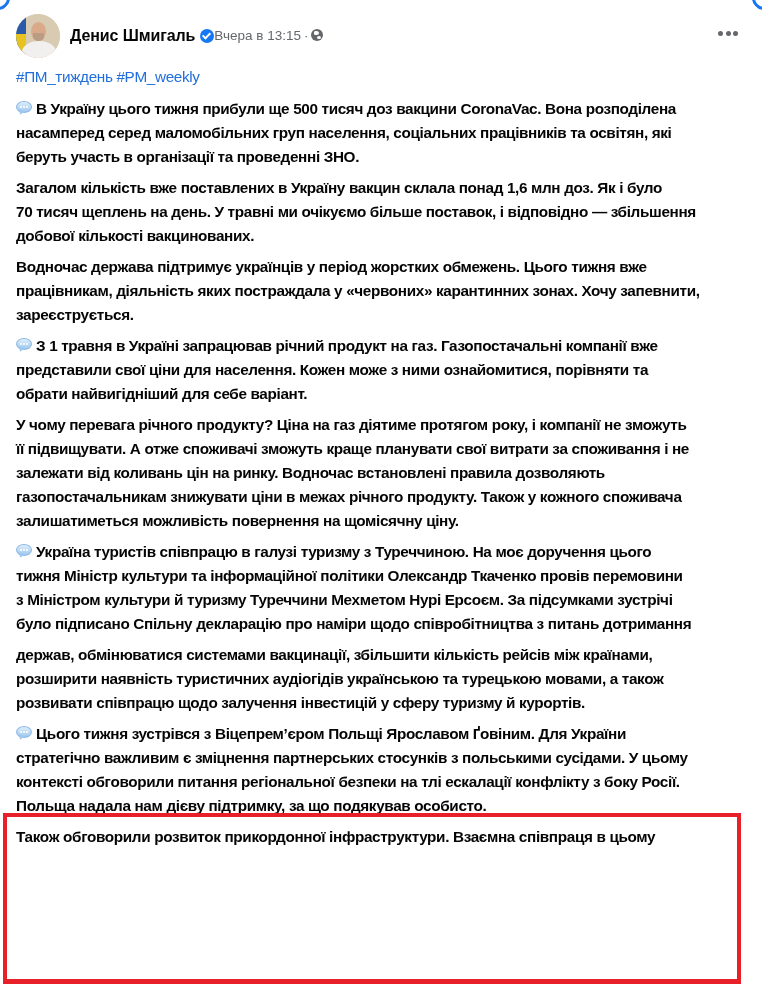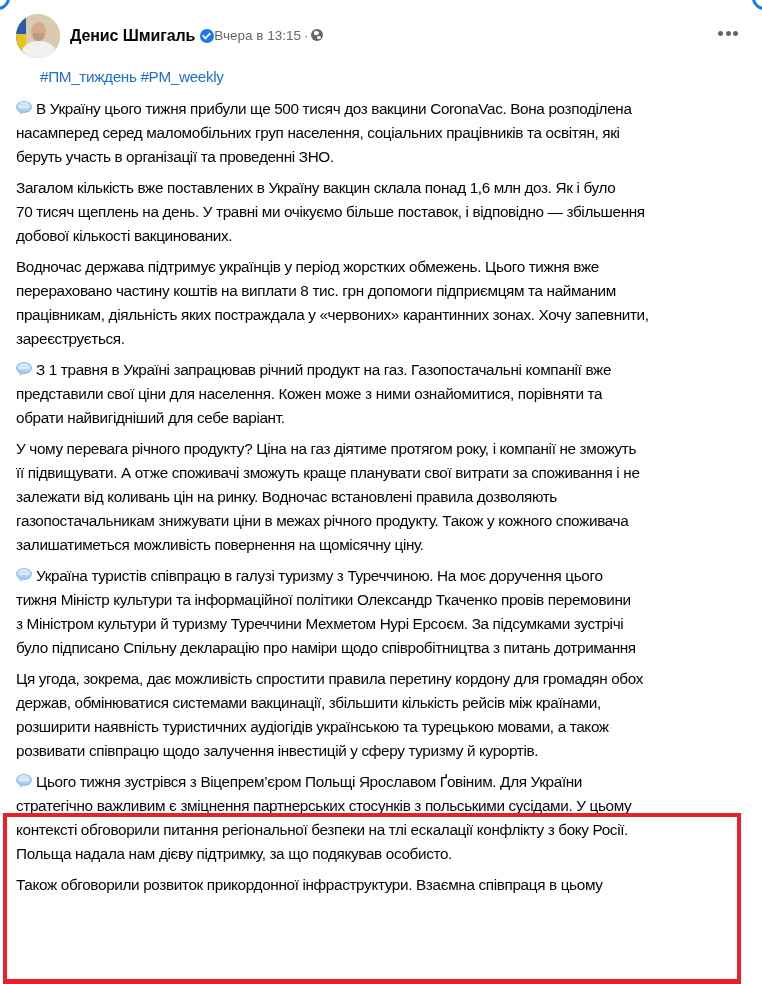--- a/index.html
+++ b/index.html
@@ -26,24 +26,24 @@
   .time-row { display: flex; align-items: center; font-size: 13.5px; color: #65676b; height: 20px; }
   .dot-sep { margin: 0 3px; }
   .globe { width: 12px; height: 12px; border-radius: 50%; background: #65676b; position: relative; display: inline-block; }
   .globe::before { content: ""; position: absolute; left: 3px; top: 2px; width: 5px; height: 4px; background: #fff; border-radius: 40% 60% 50% 30%; }
   .globe::after { content: ""; position: absolute; left: 6px; top: 7px; width: 4px; height: 3px; background: #fff; border-radius: 50%; }
 
   .more-button { position: absolute; left: 715px; top: 26px; width: 26px; height: 14px; display: flex; align-items: center; justify-content: space-between; cursor: pointer; padding: 0 3px; }
   .more-button span { width: 5px; height: 5px; border-radius: 50%; background: #65676b; display: block; }
 
   .post-body { position: absolute; left: 16px; top: 64px; width: 730px; font-size: 15.3px; line-height: 24px; letter-spacing: -0.35px; color: #050505; }
-  .hashtags { height: 26px; line-height: 26px; margin-left: 24px; }
+  .hashtags { height: 26px; line-height: 26px; }
   .hashtag { color: #216fdb; text-decoration: none; cursor: pointer; }
   .para { margin-top: 7px; white-space: normal; }
-  .para .line { display: block; white-space: nowrap; }
+  .para .line { display: block; white-space: nowrap; font-weight: bold; }
   .bubble-icon { display: inline-block; width: 16px; height: 14px; position: relative; vertical-align: -1px; margin-right: 4px; }
   .bubble-icon .b { position: absolute; left: 0; top: 0; width: 16px; height: 12px; border-radius: 50%; background: linear-gradient(#dfeefb, #9fc8ee); border: 1px solid #8ab8e4; }
   .bubble-icon .t { position: absolute; left: 2px; top: 9px; width: 0; height: 0; border-left: 3px solid transparent; border-right: 3px solid transparent; border-top: 5px solid #9fc8ee; transform: rotate(25deg); }
   .bubble-icon .d { position: absolute; top: 5px; width: 2px; height: 2px; border-radius: 50%; background: #ffffff; }
 
   .highlight-box { position: absolute; left: 3px; top: 813px; width: 738px; height: 171px; border: 4px solid #e8202a; border-bottom-width: 5px; pointer-events: none; }
 </style>
 </head>
 <body>
 
@@ -89,21 +89,20 @@
         <span class="line"><span>насамперед серед маломобільних груп населення, соціальних працівників та освітян, які</span></span>
         <span class="line"><span>беруть участь в організації та проведенні ЗНО.</span></span>
       </div>
       <div class="para">
         <span class="line"><span>Загалом кількість вже поставлених в Україну вакцин склала понад 1,6 млн доз. Як і було</span></span>
         <span class="line"><span>70 тисяч щеплень на день. У травні ми очікуємо більше поставок, і відповідно — збільшення</span></span>
         <span class="line"><span>добової кількості вакцинованих.</span></span>
       </div>
       <div class="para">
         <span class="line"><span>Водночас держава підтримує українців у період жорстких обмежень. Цього тижня вже</span></span>
-        <span class="line"><span>перераховано частину коштів на виплати 8 тис. грн допомоги підприємцям та найманим</span></span>
         <span class="line"><span>працівникам, діяльність яких постраждала у «червоних» карантинних зонах. Хочу запевнити,</span></span>
         <span class="line"><span>зареєструється.</span></span>
       </div>
       <div class="para">
         <span class="line"><span class="bubble-icon"><span class="b"></span><span class="t"></span><span class="d" style="left:4px"></span><span class="d" style="left:7px"></span><span class="d" style="left:10px"></span></span><span>З 1 травня в Україні запрацював річний продукт на газ. Газопостачальні компанії вже</span></span>
         <span class="line"><span>представили свої ціни для населення. Кожен може з ними ознайомитися, порівняти та</span></span>
         <span class="line"><span>обрати найвигідніший для себе варіант.</span></span>
       </div>
       <div class="para">
         <span class="line"><span>У чому перевага річного продукту? Ціна на газ діятиме протягом року, і компанії не зможуть</span></span>
@@ -112,21 +111,20 @@
         <span class="line"><span>газопостачальникам знижувати ціни в межах річного продукту. Також у кожного споживача</span></span>
         <span class="line"><span>залишатиметься можливість повернення на щомісячну ціну.</span></span>
       </div>
       <div class="para">
         <span class="line"><span class="bubble-icon"><span class="b"></span><span class="t"></span><span class="d" style="left:4px"></span><span class="d" style="left:7px"></span><span class="d" style="left:10px"></span></span><span>Україна туристів співпрацю в галузі туризму з Туреччиною. На моє доручення цього</span></span>
         <span class="line"><span>тижня Міністр культури та інформаційної політики Олександр Ткаченко провів перемовини</span></span>
         <span class="line"><span>з Міністром культури й туризму Туреччини Мехметом Нурі Ерсоєм. За підсумками зустрічі</span></span>
         <span class="line"><span>було підписано Спільну декларацію про наміри щодо співробітництва з питань дотримання</span></span>
       </div>
       <div class="para">
-        <span class="line"><span>Ця угода, зокрема, дає можливість спростити правила перетину кордону для громадян обох</span></span>
         <span class="line"><span>держав, обмінюватися системами вакцинації, збільшити кількість рейсів між країнами,</span></span>
         <span class="line"><span>розширити наявність туристичних аудіогідів українською та турецькою мовами, а також</span></span>
         <span class="line"><span>розвивати співпрацю щодо залучення інвестицій у сферу туризму й курортів.</span></span>
       </div>
       <div class="para">
         <span class="line"><span class="bubble-icon"><span class="b"></span><span class="t"></span><span class="d" style="left:4px"></span><span class="d" style="left:7px"></span><span class="d" style="left:10px"></span></span><span>Цього тижня зустрівся з Віцепрем’єром Польщі Ярославом Ґовіним. Для України</span></span>
         <span class="line"><span>стратегічно важливим є зміцнення партнерських стосунків з польськими сусідами. У цьому</span></span>
         <span class="line"><span>контексті обговорили питання регіональної безпеки на тлі ескалації конфлікту з боку Росії.</span></span>
         <span class="line"><span>Польща надала нам дієву підтримку, за що подякував особисто.</span></span>
       </div>

